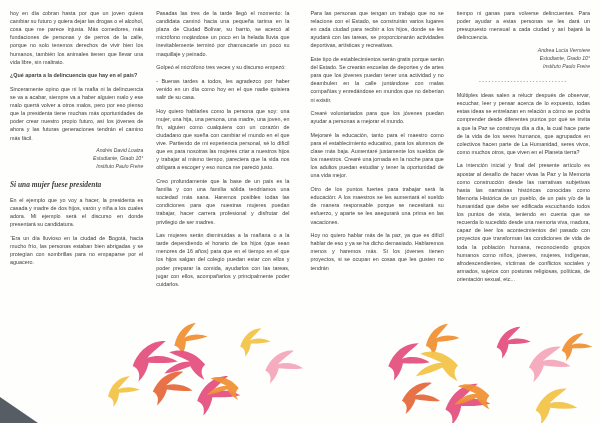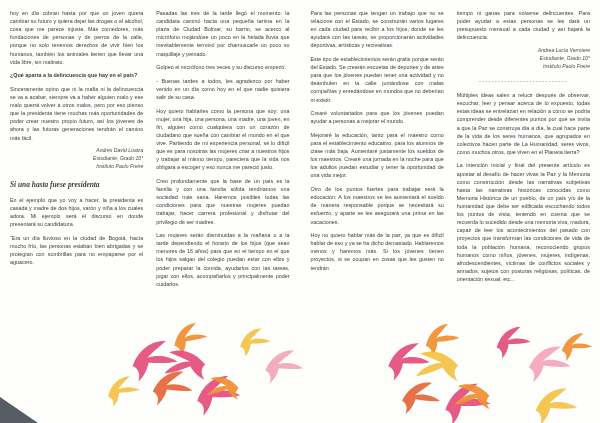--- a/index.html
+++ b/index.html
@@ -85,21 +85,21 @@
   <div class="columns">
       <div class="col">
         <div class="block paragraph">hoy en día cobran hasta por que un joven quiera cambiar su futuro y quiera dejar las drogas o el alcohol, cosa que me parece injusta. Más comedores, más fundaciones de personas y de perros de la calle, porque no solo tenemos derechos de vivir bien los humanos, también los animales tienen que llevar una vida libre, sin maltrato.</div>
         <div class="block question">¿Qué aparta a la delincuencia que hay en el país?</div>
         <div class="block paragraph">Sinceramente opino que ni la mafia ni la delincuencia se va a acabar, siempre va a haber alguien malo y ese malo querrá volver a otros malos, pero por eso pienso que la presidenta tiene muchas más oportunidades de poder crear nuestro propio futuro, así los jóvenes de ahora y las futuras generaciones tendrán el camino más fácil.</div>
         <div class="block attribution">
           <div>Andrés David Loaiza</div>
           <div>Estudiante, Grado 10°</div>
           <div>Instituto Paulo Freire</div>
         </div>
-        <div class="block heading">Si una hasta fuese presidenta</div>
+        <div class="block heading">Si una mujer fuese presidenta</div>
         <div class="block paragraph">En el ejemplo que yo voy a hacer, la presidenta es casada y madre de dos hijos, varón y niña a los cuales adora. Mi ejemplo será el discurso en donde presentará su candidatura.</div>
         <div class="block paragraph">“Era un día lluvioso en la ciudad de Bogotá, hacía mucho frío, las personas estaban bien abrigadas y se protegían con sombrillas para no empaparse por el aguacero.</div>
       </div>
       <div class="col">
         <div class="block paragraph">Pasadas las tres de la tarde llegó el momento: la candidata caminó hacia una pequeña tarima en la plaza de Ciudad Bolívar, su barrio, se acercó al micrófono mojándose un poco en la helada lluvia que inevitablemente terminó por chamuscarle un poco su maquillaje y peinado.</div>
         <div class="block paragraph">Golpeó el micrófono tres veces y su discurso empezó:</div>
         <div class="block paragraph">- Buenas tardes a todos, les agradezco por haber venido en un día como hoy en el que nadie quisiera salir de su casa.</div>
         <div class="block paragraph">Hoy quiero hablarles como la persona que soy: una mujer, una hija, una persona, una madre, una joven, en fin, alguien como cualquiera con un corazón de ciudadano que sueña con cambiar el mundo en el que vive. Partiendo de mi experiencia personal, sé lo difícil que es para nosotras las mujeres criar a nuestros hijos y trabajar al mismo tiempo, pareciera que la vida nos obligara a escoger y eso nunca me pareció justo.</div>
         <div class="block paragraph">Creo profundamente que la base de un país es la familia y con una familia sólida tendríamos una sociedad más sana. Haremos posibles todas las condiciones para que nuestras mujeres puedan trabajar, hacer carrera profesional y disfrutar del privilegio de ser madres.</div>
         <div class="block paragraph">Las mujeres serán disminuidas a la mañana o a la tarde dependiendo el horario de los hijos (que sean menores de 16 años) para que en el tiempo en el que los hijos salgan del colegio puedan estar con ellos y poder preparar la comida, ayudarlos con las tareas, jugar con ellos, acompañarlos y principalmente poder cuidarlos.</div>

